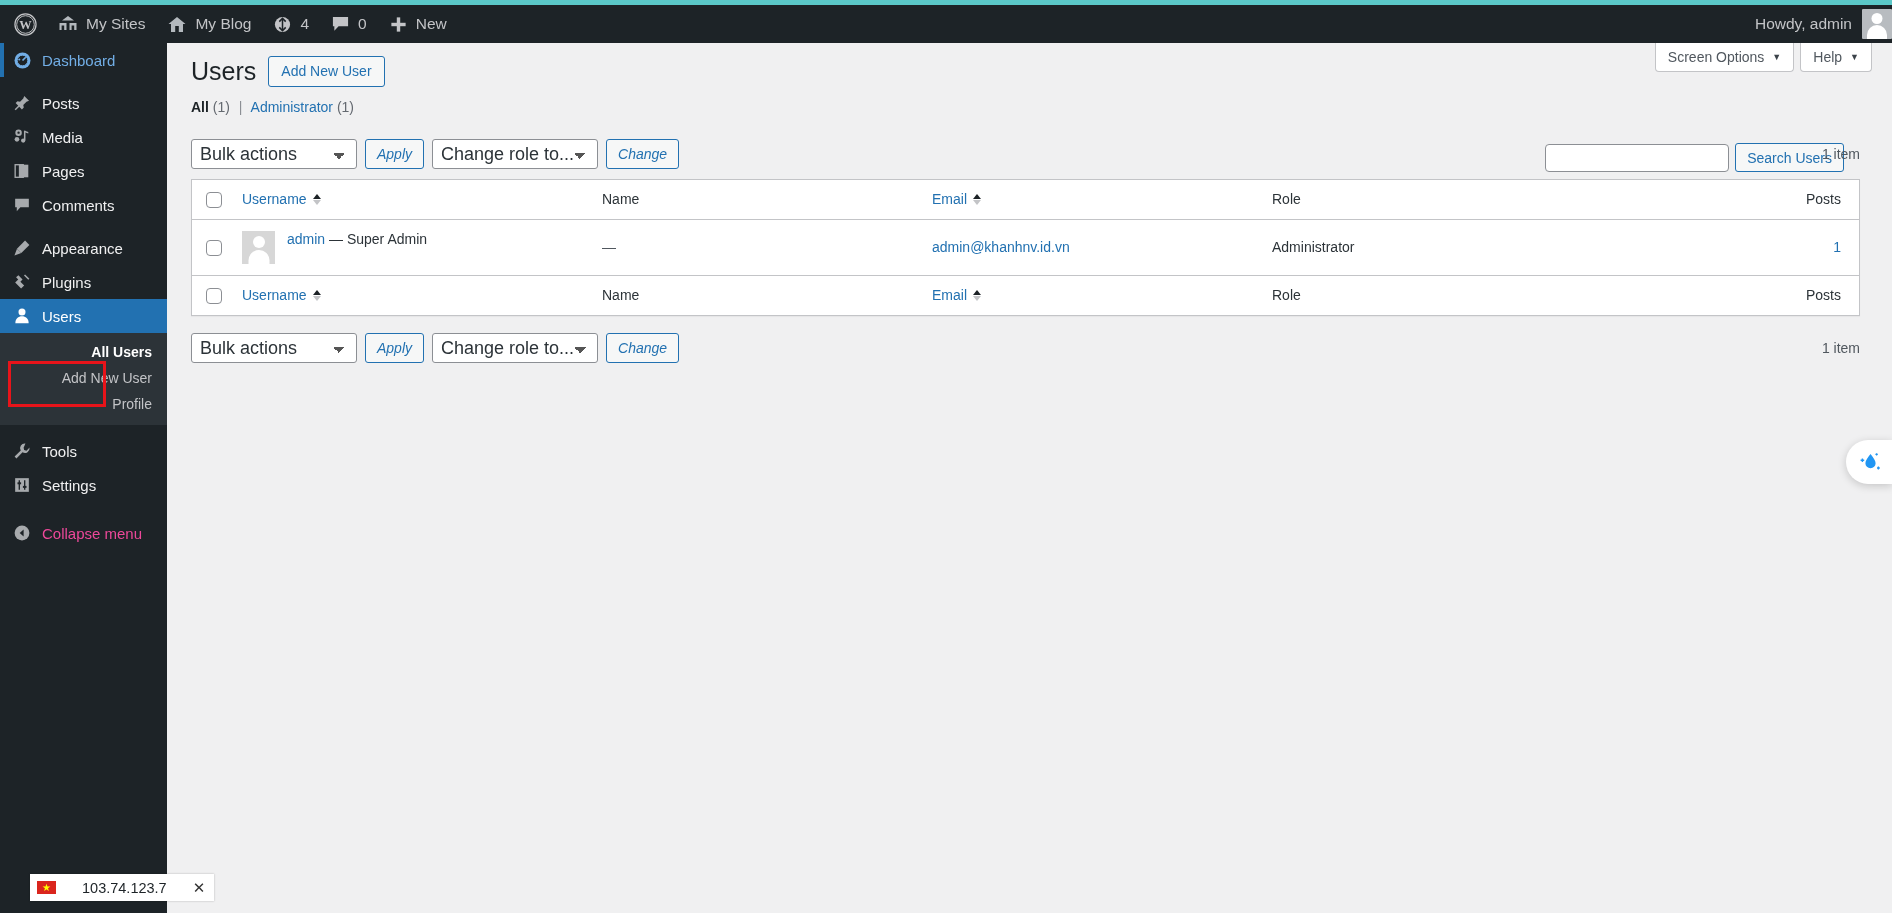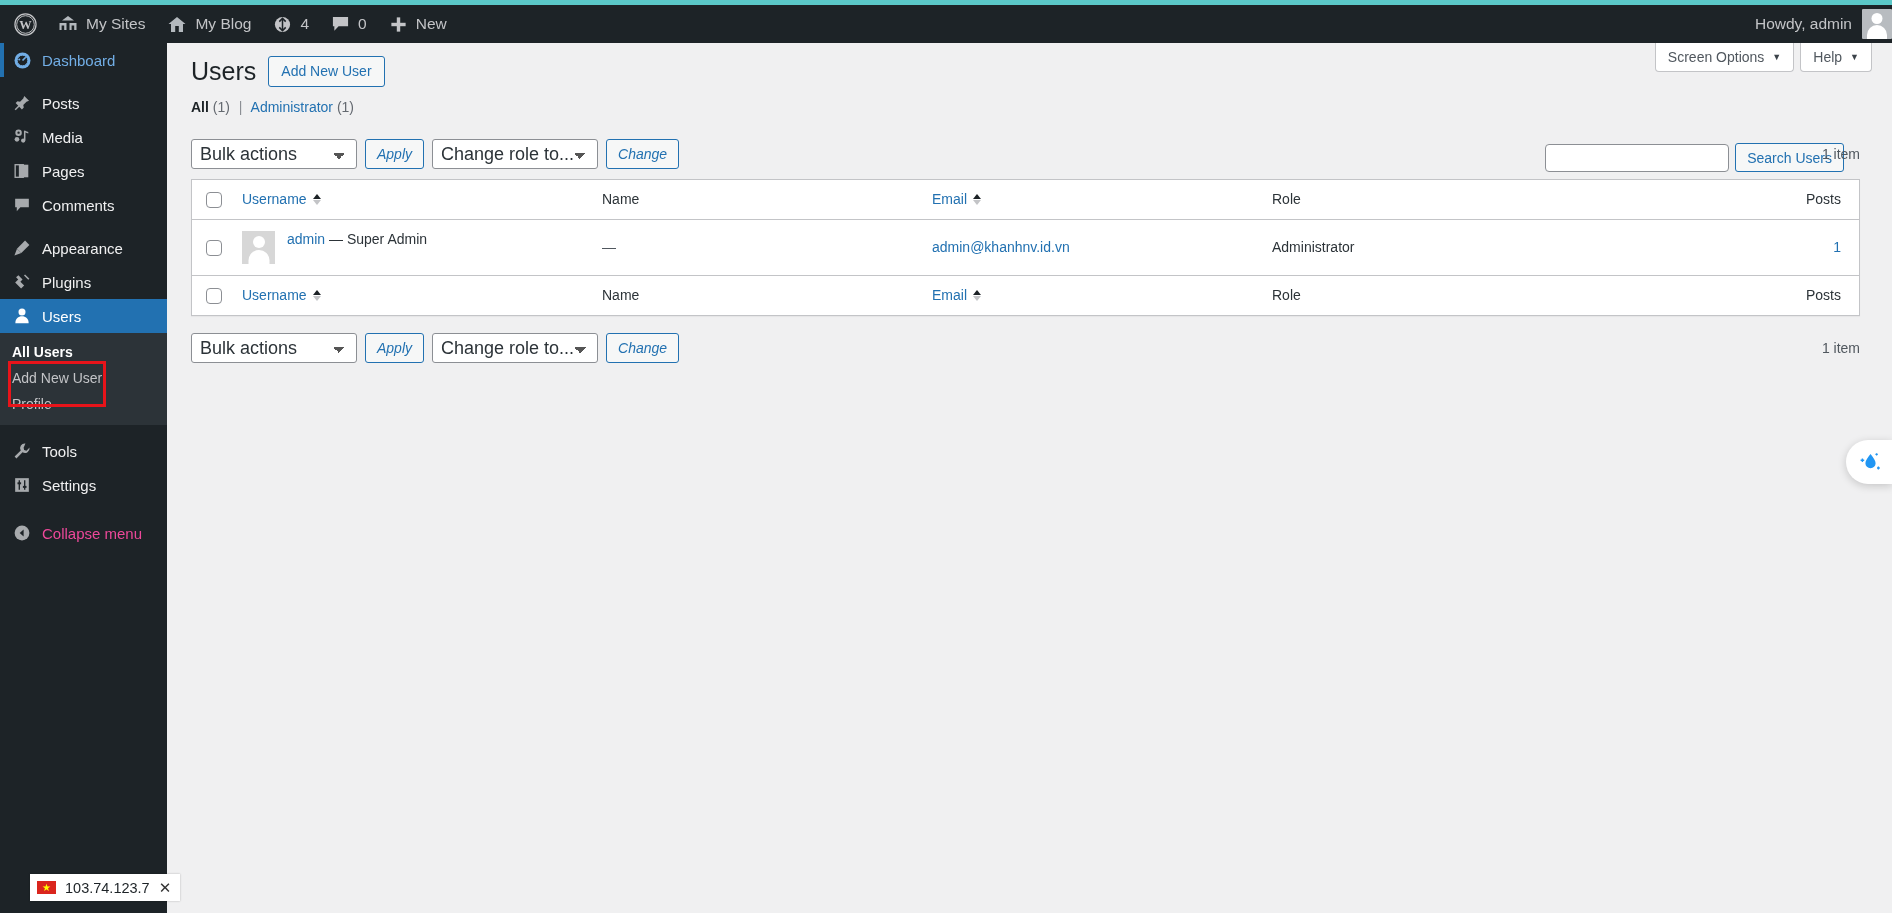--- a/index.html
+++ b/index.html
@@ -74,39 +74,39 @@
   }
   .menu-item.active {
     background: #2271b1; color: #fff; font-weight: 400;
   }
   .menu-item.active::after {
     content: ""; position: absolute; right: -8px; top: 50%;
     transform: translateY(-50%);
     border-top: 8px solid transparent; border-bottom: 8px solid transparent;
     border-left: 8px solid #2271b1;
   }
-  .submenu { background: #2c3338; padding: 6px 4px 8px 0; }
+  .submenu { background: #2c3338; padding: 6px 15px 8px 0; text-align: right; }
   .submenu .sm-item {
     display: block; padding: 5px 0 5px 12px; font-size: 14px;
     color: #c3c4c7; cursor: pointer;
   }
   .submenu .sm-item.current { color: #fff; font-weight: bold; }
   .collapse-item { margin-top: 14px; color: #ec4899; }
 
   
   .annot-box {
     position: absolute; left: 8px; top: 318px; width: 98px; height: 46px;
     border: 3px solid #e8141a; pointer-events: none; z-index: 40;
   }
 
   
   .vpn-pill {
     position: absolute; left: 30px; bottom: 12px; z-index: 45;
     background: #fff; height: 27px; display: flex; align-items: center;
-    gap: 9px; padding: 0 9px 0 7px; font-size: 14.5px; color: #1d2327;
+    gap: 26px; padding: 0 9px 0 7px; font-size: 14.5px; color: #1d2327;
     box-shadow: 0 0 2px rgba(0,0,0,.25);
   }
   .flag-vn {
     width: 19px; height: 13px; background: #da251d; position: relative;
     display: inline-block;
   }
   .flag-vn::after {
     content: "★"; position: absolute; left: 50%; top: 50%;
     transform: translate(-50%,-50%); color: #ff0; font-size: 10px; line-height: 1;
   }

